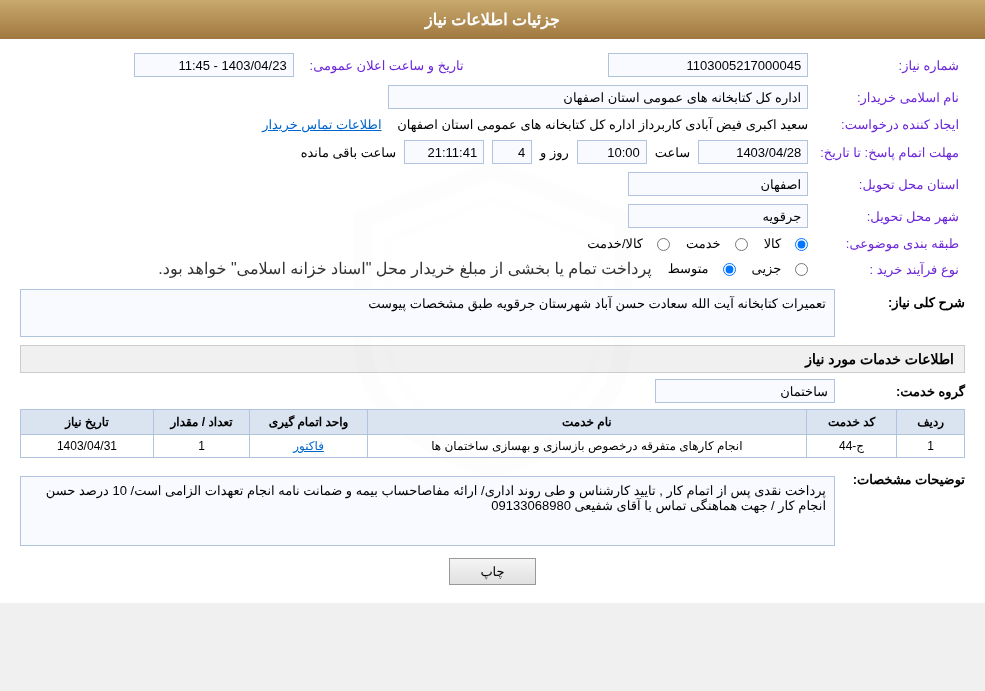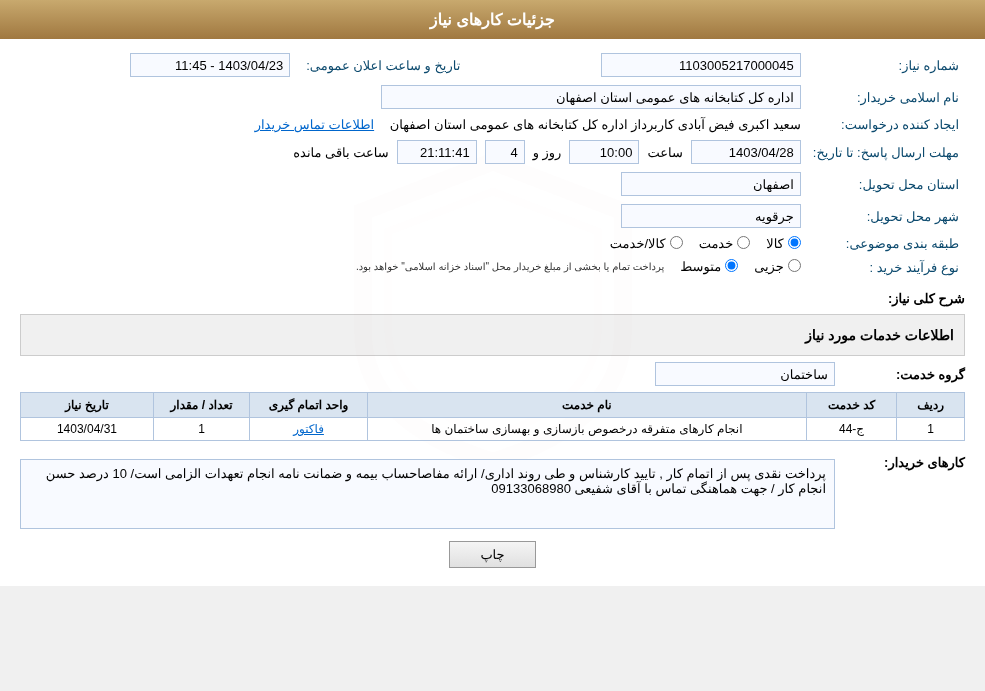--- a/index.html
+++ b/index.html
@@ -33,21 +33,21 @@
       border-collapse: collapse;
       margin-bottom: 6px;
     }
     .info-table td {
       padding: 4px 6px;
       vertical-align: middle;
       font-size: 13px;
     }
     .label-cell {
       text-align: right;
-      color: #0c4a6e;
+      color: #6d28d9;
       white-space: nowrap;
       font-weight: normal;
       width: 130px;
     }
     .value-cell {
       text-align: right;
     }
     .input-field {
       border: 1px solid #b0c4de;
       background: #f8faff;
@@ -69,28 +69,28 @@
       direction: rtl;
     }
     .radio-group {
       display: flex;
       gap: 16px;
       align-items: center;
       direction: rtl;
     }
     .radio-item {
       display: flex;
-      align-items: flex-start;
-      gap: 4px;
+      align-items: flex-end;
+      gap: 14px;
       direction: rtl;
     }
     .section-title {
       background: #f0f0f0;
       border: 1px solid #ccc;
-      padding: 12px 10px;
+      padding: 5px 10px;
       font-weight: bold;
       font-size: 14px;
       margin: 8px 0 6px 0;
       text-align: right;
     }
     .services-table {
       width: 100%;
       border-collapse: collapse;
       font-size: 12px;
     }
@@ -137,21 +137,21 @@
       opacity: 0.07;
       pointer-events: none;
     }
   </style>
 </head>
 <body>
 
 <div class="page-container">
 
   <div class="header">
-    <span>جزئیات کارهای نیاز</span>
+    <span>جزئیات اطلاعات نیاز</span>
   </div>
 
   <div class="content" style="position:relative;">
 
     <div class="shield-watermark">
       <svg width="300" height="320" viewBox="0 0 300 320">
         <path d="M150 10 L280 60 L280 180 Q280 270 150 310 Q20 270 20 180 L20 60 Z" fill="none" stroke="#cc0000" stroke-width="18" opacity="0.12"></path>
         <path d="M150 40 L255 80 L255 175 Q255 250 150 285 Q45 250 45 175 L45 80 Z" fill="none" stroke="#cc0000" stroke-width="8" opacity="0.08"></path>
       </svg>
     </div>
@@ -178,21 +178,21 @@
 
       <tr>
         <td class="label-cell">ایجاد کننده درخواست:</td>
         <td class="value-cell" colspan="3">
           <span style="margin-left:12px;">سعید اکبری فیض آبادی کاربرداز اداره کل کتابخانه های عمومی استان اصفهان</span>
           <span class="blue-link">اطلاعات تماس خریدار</span>
         </td>
       </tr>
 
       <tr>
-        <td class="label-cell">مهلت ارسال پاسخ: تا تاریخ:</td>
+        <td class="label-cell">مهلت اتمام پاسخ: تا تاریخ:</td>
         <td class="value-cell" colspan="3">
           <span class="date-row">
             <input class="input-field" style="width: 110px;" type="text" readonly="" value="1403/04/28">
             <span>ساعت</span>
             <input class="input-field" style="width: 70px;" type="text" readonly="" value="10:00">
             <span>روز و</span>
             <input class="input-field" style="width: 40px;" type="text" readonly="" value="4">
             <input class="input-field" style="width: 80px;" type="text" readonly="" value="21:11:41">
             <span>ساعت باقی مانده</span>
           </span>
@@ -238,29 +238,32 @@
         <td class="value-cell" colspan="3">
           <span class="radio-group" style="display:inline-flex; gap:16px; align-items:center; direction:rtl;">
             <span class="radio-item">
               <input type="radio" name="farayand" style="">
               <span>جزیی</span>
             </span>
             <span class="radio-item">
               <input type="radio" name="farayand" checked="" style="">
               <span>متوسط</span>
             </span>
-            <span style="font-size:10px; color:#333;">پرداخت تمام یا بخشی از مبلغ خریدار محل "اسناد خزانه اسلامی" خواهد بود.</span>
+            <span style="font-size:16px; color:#333;">پرداخت تمام یا بخشی از مبلغ خریدار محل "اسناد خزانه اسلامی" خواهد بود.</span>
           </span>
         </td>
       </tr>
     </tbody>
       </table>
 
     <div style="display:flex; direction:rtl; align-items:flex-start; margin-bottom:6px; position:relative; z-index:1;">
       <div style="width:130px; font-weight:bold; padding-top:6px; flex-shrink:0; text-align:right;">شرح کلی نیاز:</div>
+      <div style="flex:1;">
+        <div style="border:1px solid #b0c4de; background:#f8faff; min-height:48px; padding:6px 8px; font-size:13px; direction:rtl; text-align:right;">تعمیرات کتابخانه آیت الله سعادت حسن آباد شهرستان جرقویه طبق مشخصات پیوست</div>
+      </div>
     </div>
 
     <div class="section-title">اطلاعات خدمات مورد نیاز</div>
 
     <div style="display:flex; direction:rtl; align-items:center; margin-bottom:6px; position:relative; z-index:1;">
       <div style="width:130px; font-weight:bold; text-align:right; flex-shrink:0;">گروه خدمت:</div>
       <div>
         <input class="input-field" style="width: 180px;" type="text" readonly="" value="ساختمان">
       </div>
     </div>
@@ -284,21 +287,21 @@
             <td>انجام کارهای متفرقه درخصوص بازسازی و بهسازی ساختمان ها</td>
             <td class="blue-link">فاکتور</td>
             <td>1</td>
             <td>1403/04/31</td>
           </tr>
         </tbody>
       </table>
     </div>
 
     <div style="display:flex; direction:rtl; align-items:flex-start; margin-bottom:8px; position:relative; z-index:1;">
-      <div style="width:130px; font-weight:bold; padding-top:6px; flex-shrink:0; text-align:right;">کارهای خریدار:</div>
+      <div style="width:130px; font-weight:bold; padding-top:6px; flex-shrink:0; text-align:right;">توضیحات مشخصات:</div>
       <div style="flex:1;margin-top:10px;">
         <div style="border:1px solid #b0c4de; background:#f8faff; min-height:70px; padding:6px 8px; font-size:13px; direction:rtl; text-align:right;">پرداخت نقدی پس از اتمام کار , تایید کارشناس و طی روند اداری/ ارائه مفاصاحساب بیمه و ضمانت نامه انجام تعهدات الزامی است/ 10 درصد حسن انجام کار / جهت هماهنگی تماس با آقای شفیعی 09133068980</div>
       </div>
     </div>
 
     <div class="buttons-row">
       <button class="btn btn-print">چاپ</button>
     </div>
 
   </div>

